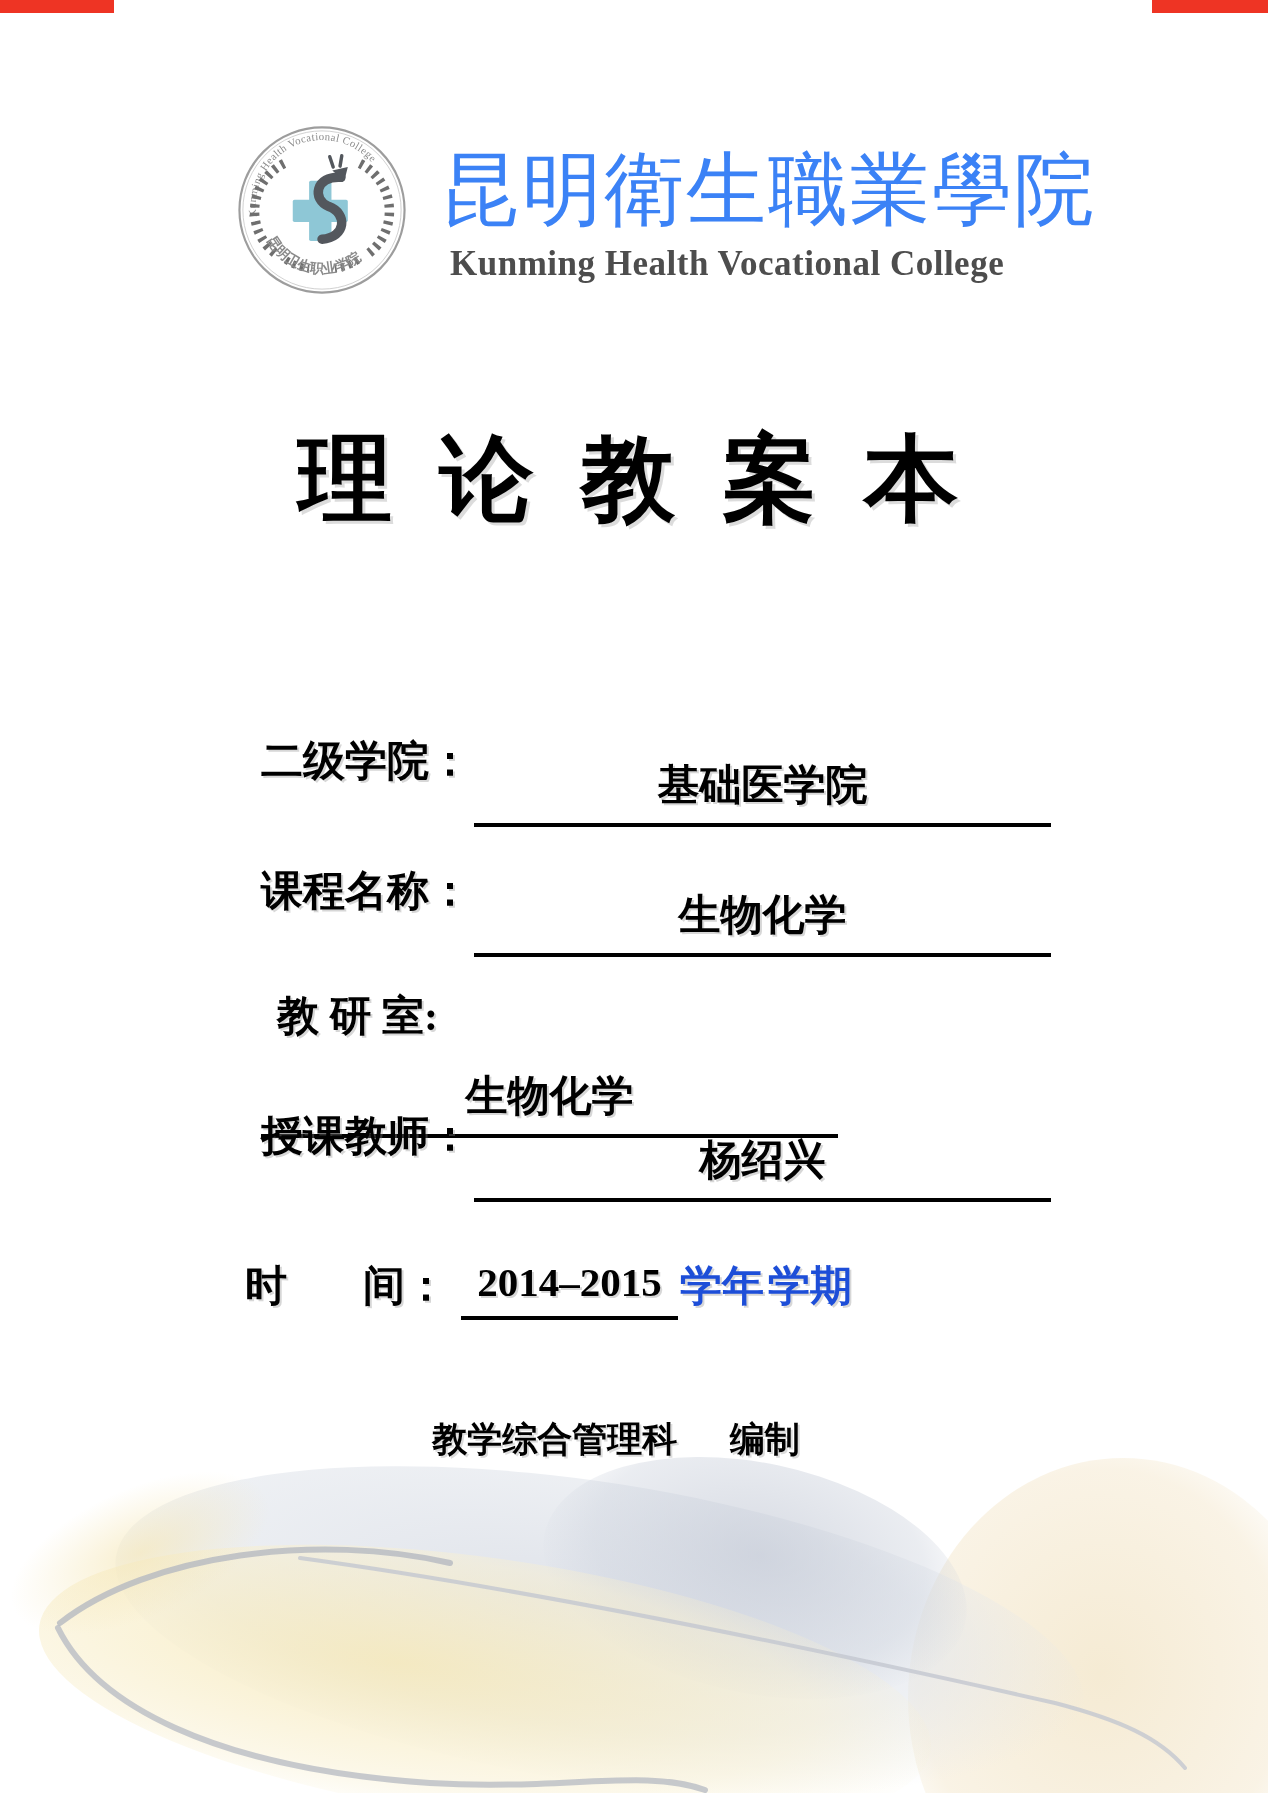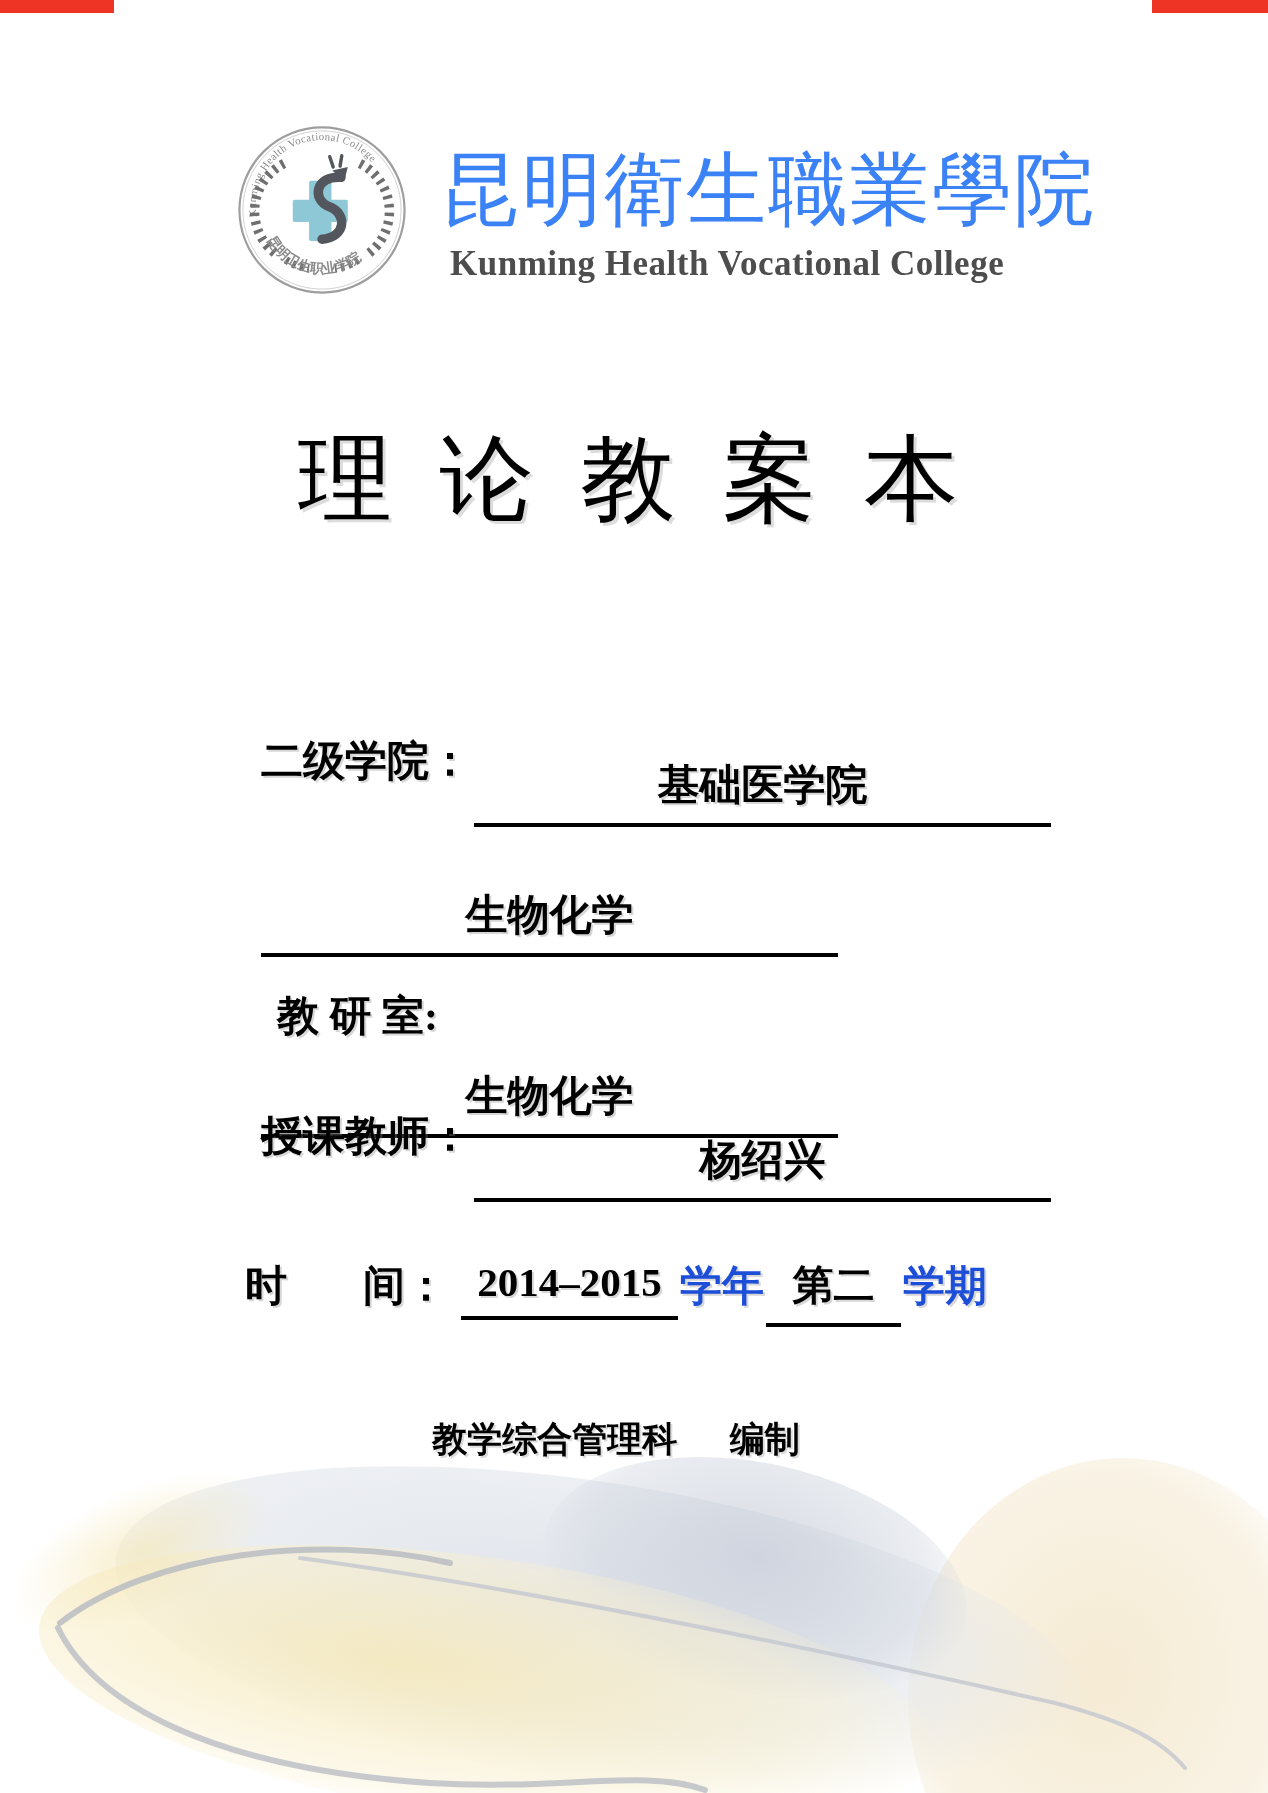--- a/index.html
+++ b/index.html
@@ -22,21 +22,21 @@
     white-space:nowrap; font-weight:500;
   }
   .brand-en {
     font-size:35px; font-weight:bold; color:#4d4d4d; letter-spacing:0.5px;
     margin-top:2px; padding-left:10px; white-space:nowrap;
   }
 
   
   .doc-title {
     position:absolute; top:416px; left:0; width:100%;
-    text-align:center; font-size:94px; font-weight:normal; color:#000;
+    text-align:center; font-size:94px; font-weight:bold; color:#000;
     letter-spacing:12px; white-space:nowrap;
     text-shadow:3px 3px 0 rgba(140,140,140,0.30);
   }
 
   
   .form { position:absolute; left:245px; top:0; width:800px; }
   .form-row { position:absolute; left:16px; display:flex; align-items:flex-start; }
   .form-label {
     font-size:42px; font-weight:bold; color:#000; white-space:nowrap;
     width:213px; text-shadow:2px 2px 0 rgba(140,140,140,0.35);
@@ -155,20 +155,21 @@
   <div class="doc-title">理 论 教 案 本</div>
 
   <div class="form">
 
     <div class="form-row row-1">
       <span class="form-label">二级学院：</span>
       <span class="form-value">基础医学院</span>
     </div>
 
     <div class="form-row row-2">
+      <span class="form-label">课程名称：</span>
       <span class="form-value">生物化学</span>
     </div>
 
     <div class="form-row row-3">
       <span class="form-label">教 研 室:</span>
       <span class="form-value">生物化学</span>
     </div>
 
     <div class="form-row row-4">
       <span class="form-label">授课教师：</span>
@@ -176,21 +177,20 @@
     </div>
   </div>
 
   <div class="time-row">
     <span class="time-label">
       <span>时</span>
       <span>间：</span>
     </span>
     <span class="time-underline time-u1">2014–2015</span>
     <span class="time-plain">学年</span>
-    <span class="time-underline time-u2">第二</span>
     <span class="time-plain">学期</span>
   </div>
 
   <div class="credit">教学综合管理科      编制</div>
 
   <div class="watermark">
     <div class="wm wm-beige-right"></div>
     <div class="wm wm-grey-leaf"></div>
     <div class="wm wm-grey-dark"></div>
     <div class="wm wm-yellow-leaf"></div>

